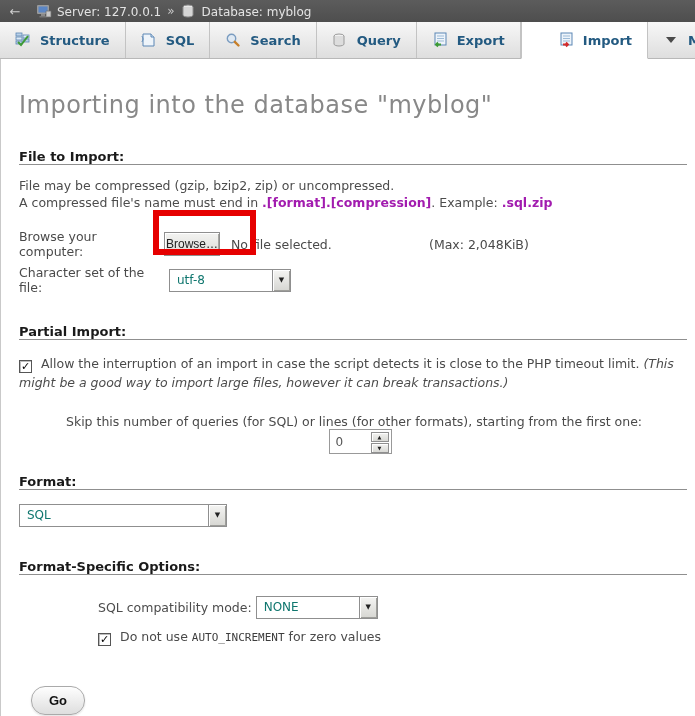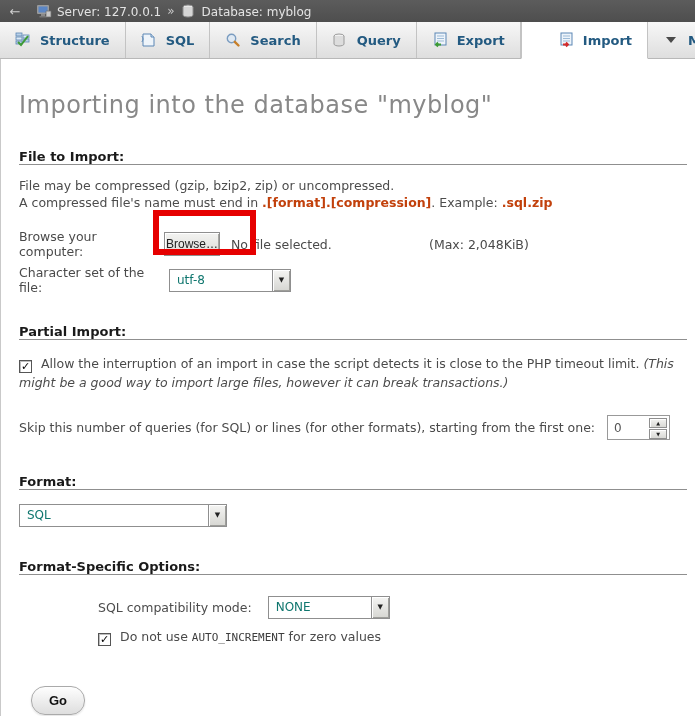--- a/index.html
+++ b/index.html
@@ -44,21 +44,21 @@
   }
   h1.pagetitle {
     font-weight:normal; font-size:24px; color:#888;
     padding:32px 0 30px 0; letter-spacing:0.5px;
   }
   .section-head {
     font-size:13px; font-weight:bold; color:#1a1a1a;
     border-bottom:1px solid #8f8f8f; padding-bottom:0; margin-right:2px;
   }
   .para { margin-top:13px; line-height:1.32; color:#4c4c4c; }
-  .para b { color:#c2410c; }
+  .para b { color:#a21caf; }
 
   .row { display:flex; align-items:center; }
   .browse-row { margin-top:20px; position:relative; height:26px; }
   .lbl-browse { width:145px; }
   .win-btn {
     font-size:12px; color:#222; padding:4px 1px;
     background:linear-gradient(#f3f3f1,#dcdcd8);
     border:1px solid #8f8f8f;
     box-shadow:inset 1px 1px 0 #fff, inset -1px -1px 0 #a6a6a2;
     cursor:pointer;
@@ -94,38 +94,38 @@
 
   .chkline { margin-top:14px; line-height:1.55; padding-right:4px; }
   .checkbox {
     display:inline-block; width:13px; height:13px; background:#fff;
     border:1px solid #555; box-shadow:inset 1px 1px 0 #bdbdbd;
     font-size:11px; line-height:12px; text-align:center; color:#000;
     font-weight:bold; vertical-align:-2px; margin-right:9px; cursor:pointer;
   }
   .chkline em { color:#4c4c4c; }
 
-  .skip-row { margin-top:21px; height:28px; }
+  .skip-row { margin-top:21px; height:28px;flex-direction:column; }
   .spinner {
     display:inline-flex; margin-left:12px; width:63px; height:25px;
     border:1px solid #999; background:#fff; align-items:stretch; padding:2px;
   }
   .spinner .num { flex:1; font-size:12px; color:#555; padding:3px 0 0 4px; }
   .spin-btns { width:18px; display:flex; flex-direction:column; gap:1px; }
   .spin-btns span {
     flex:1; font-size:5px; color:#222; text-align:center; line-height:8px;
     background:linear-gradient(#f3f3f1,#d9d9d5);
     border:1px solid #8f8f8f;
     box-shadow:inset 1px 1px 0 #fff; cursor:pointer;
   }
 
   .format-select-row { margin-top:14px; }
 
   .fso-row { margin-top:20px; margin-left:79px; height:25px; }
-  .lbl-compat { margin-right:16px; color:#4c4c4c; }
+  .lbl-compat { margin-right:4px; color:#4c4c4c; }
   .autoinc-row { margin-top:9px; margin-left:79px; }
   code.mono { font-family:"DejaVu Sans Mono","Liberation Mono",monospace; font-size:11px; color:#3d3d3d; }
 
   .go-row { margin-top:40px; }
   .go-btn {
     font-size:13px; font-weight:bold; color:#111; padding:6px 17px;
     border:1px solid #aaa; border-radius:14px;
     background:linear-gradient(#fefefe,#dedede);
     box-shadow:0 1px 2px rgba(0,0,0,0.12); cursor:pointer; margin-left:12px;
   }

